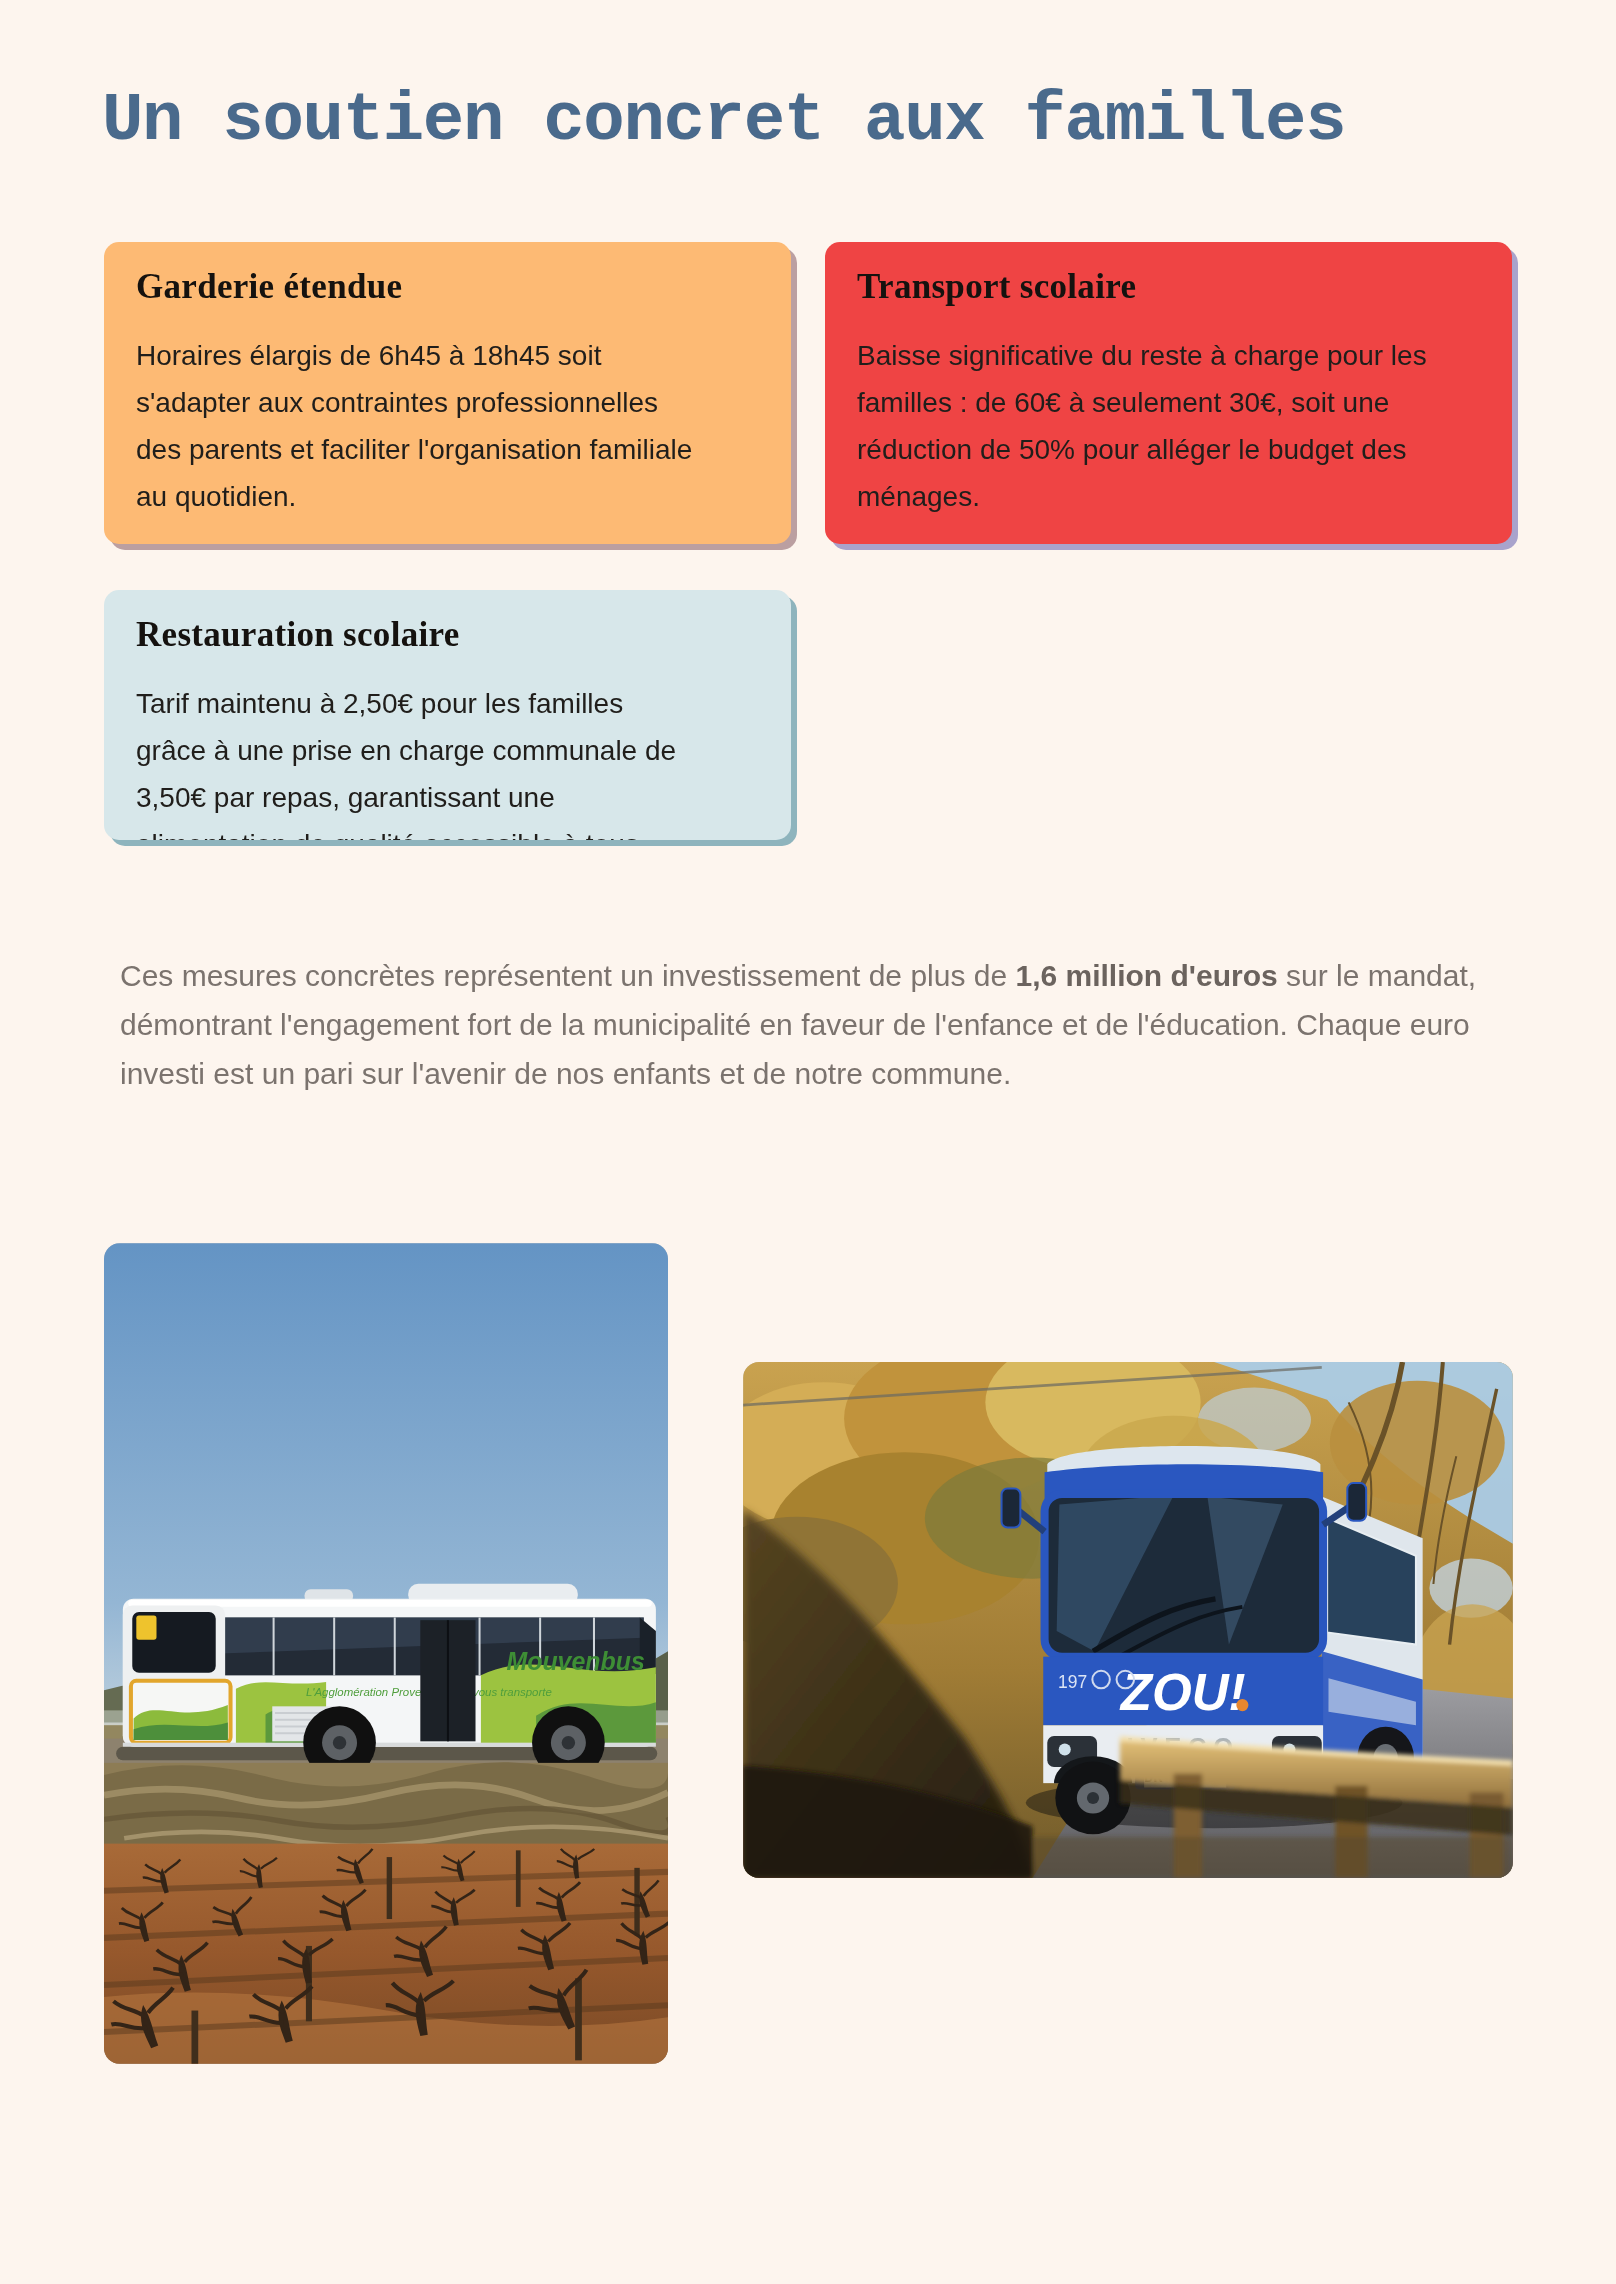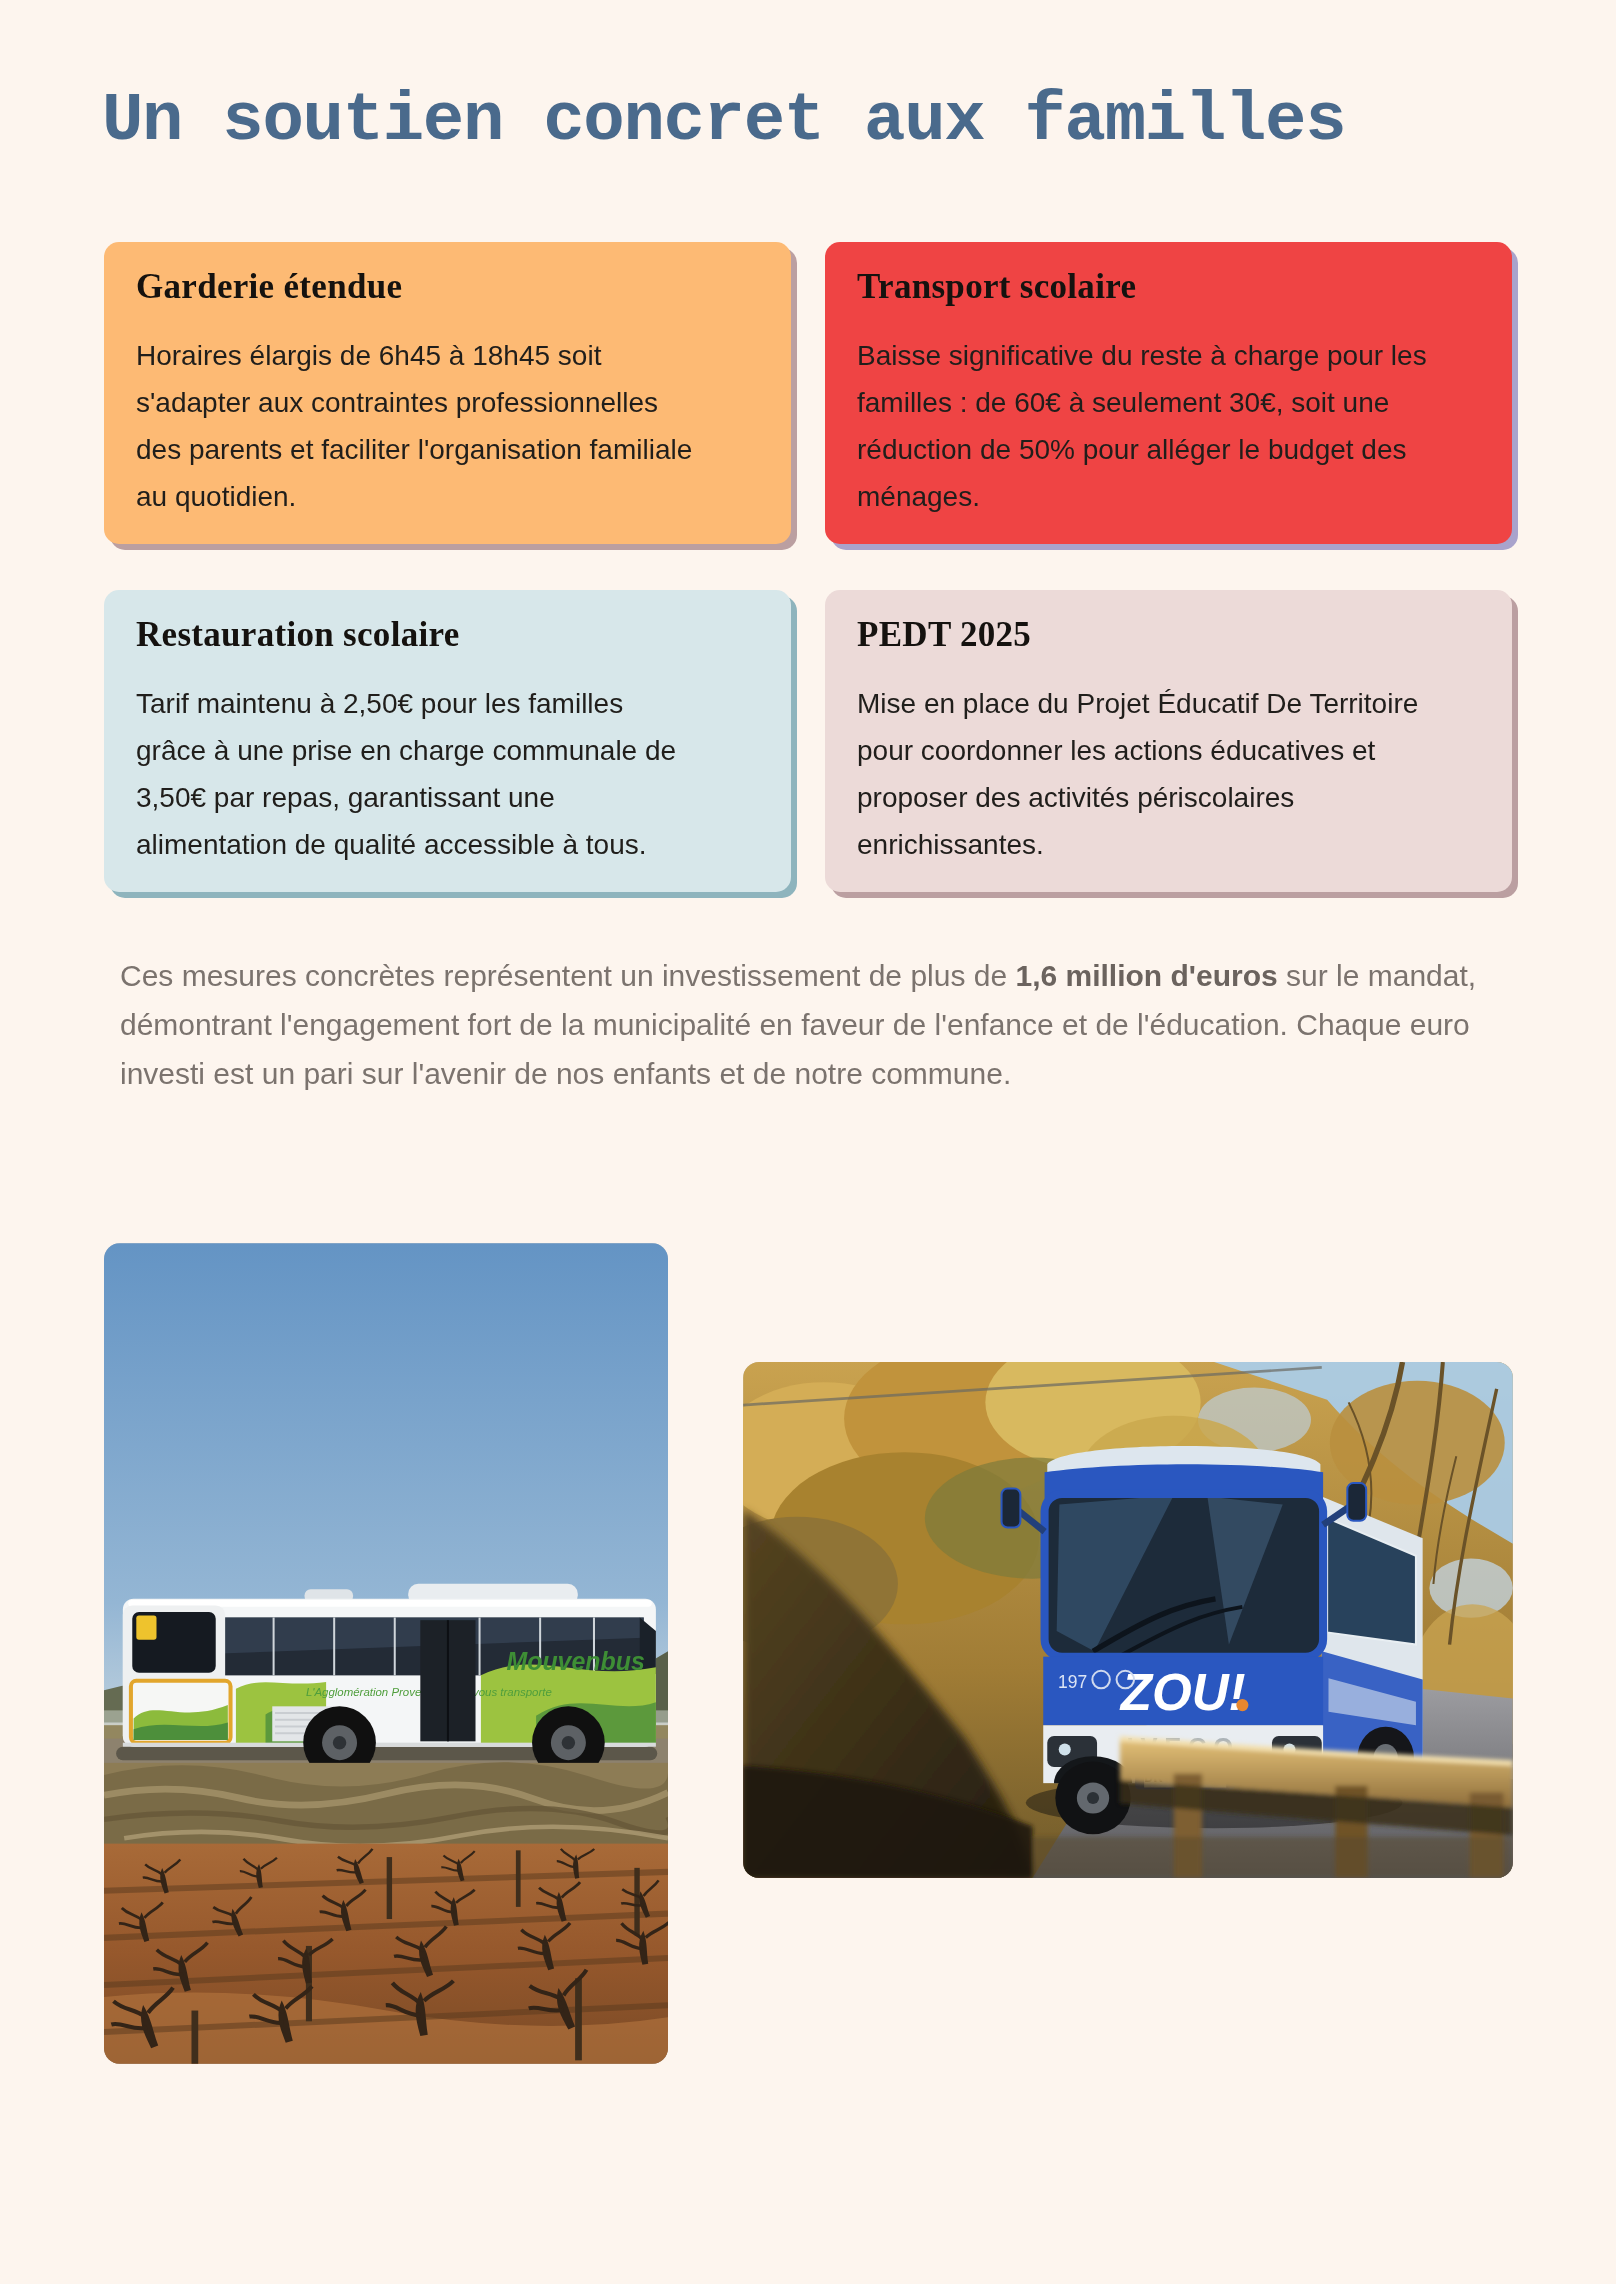--- a/index.html
+++ b/index.html
@@ -11,21 +11,21 @@
          font-weight:700;font-size:69px;line-height:1.15;letter-spacing:-1.3px;
          color:#4a6a8c;}
 
   .card{position:absolute;width:687px;border-radius:15px;box-sizing:border-box;
         padding:23px 32px;overflow:hidden;}
   .card h2{margin:0 0 23px 0;font-family:"Liberation Serif","DejaVu Serif",serif;
            font-weight:700;font-size:35px;line-height:1.25;color:#15120f;letter-spacing:0.3px;}
   .card p{margin:0;font-size:28px;line-height:47px;color:#201e1b;white-space:pre-line;}
   .c1{left:104px;top:242px;height:302px;background:#fdba74;box-shadow:6px 6px 0 #bb9fa1;}
   .c2{left:825px;top:242px;height:302px;background:#ef4444;box-shadow:6px 6px 0 #a9a3cc;}
-  .c3{left:104px;top:590px;height:302px;background:#d7e7ea;box-shadow:6px 6px 0 #8eb4bd;}
+  .c3{left:104px;top:590px;height:250px;background:#d7e7ea;box-shadow:6px 6px 0 #8eb4bd;}
   .c4{left:825px;top:590px;height:302px;background:#ecdad8;box-shadow:6px 6px 0 #bb9fa1;}
 
   .closing{position:absolute;left:104px;top:935px;width:1448px;margin:16px;
            font-size:30px;line-height:49px;color:#7b736e;white-space:pre-line;}
   .closing strong{color:#6b635e;font-weight:700;}
 
   .photo{position:absolute;margin:0;border-radius:16px;overflow:hidden;background:#ccc;}
   .photo svg{display:block;width:100%;height:100%;}
   .photo-left{left:104px;top:1243px;width:564px;height:821px;}
   .photo-right{left:743px;top:1362px;width:770px;height:516px;}
@@ -54,27 +54,20 @@
   </section>
 
   <section class="card c3">
     <h2>Restauration scolaire</h2>
     <p>Tarif maintenu à 2,50€ pour les familles
 grâce à une prise en charge communale de
 3,50€ par repas, garantissant une
 alimentation de qualité accessible à tous.</p>
   </section>
 
-  <section class="card c4">
-    <h2>PEDT 2025</h2>
-    <p>Mise en place du Projet Éducatif De Territoire
-pour coordonner les actions éducatives et
-proposer des activités périscolaires
-enrichissantes.</p>
-  </section>
 
   <p class="closing"><span>Ces mesures concrètes représentent un investissement de plus de </span><strong>1,6 million d'euros</strong><span> sur le mandat,
 démontrant l'engagement fort de la municipalité en faveur de l'enfance et de l'éducation. Chaque euro
 investi est un pari sur l'avenir de nos enfants et de notre commune.</span></p>
 
   <figure class="photo photo-left">
     <svg viewBox="0 0 838 1219" xmlns="http://www.w3.org/2000/svg">
       <defs>
         <linearGradient id="skyL" x1="0" y1="0" x2="0" y2="1">
           <stop offset="0" stop-color="#6494c4"></stop>

